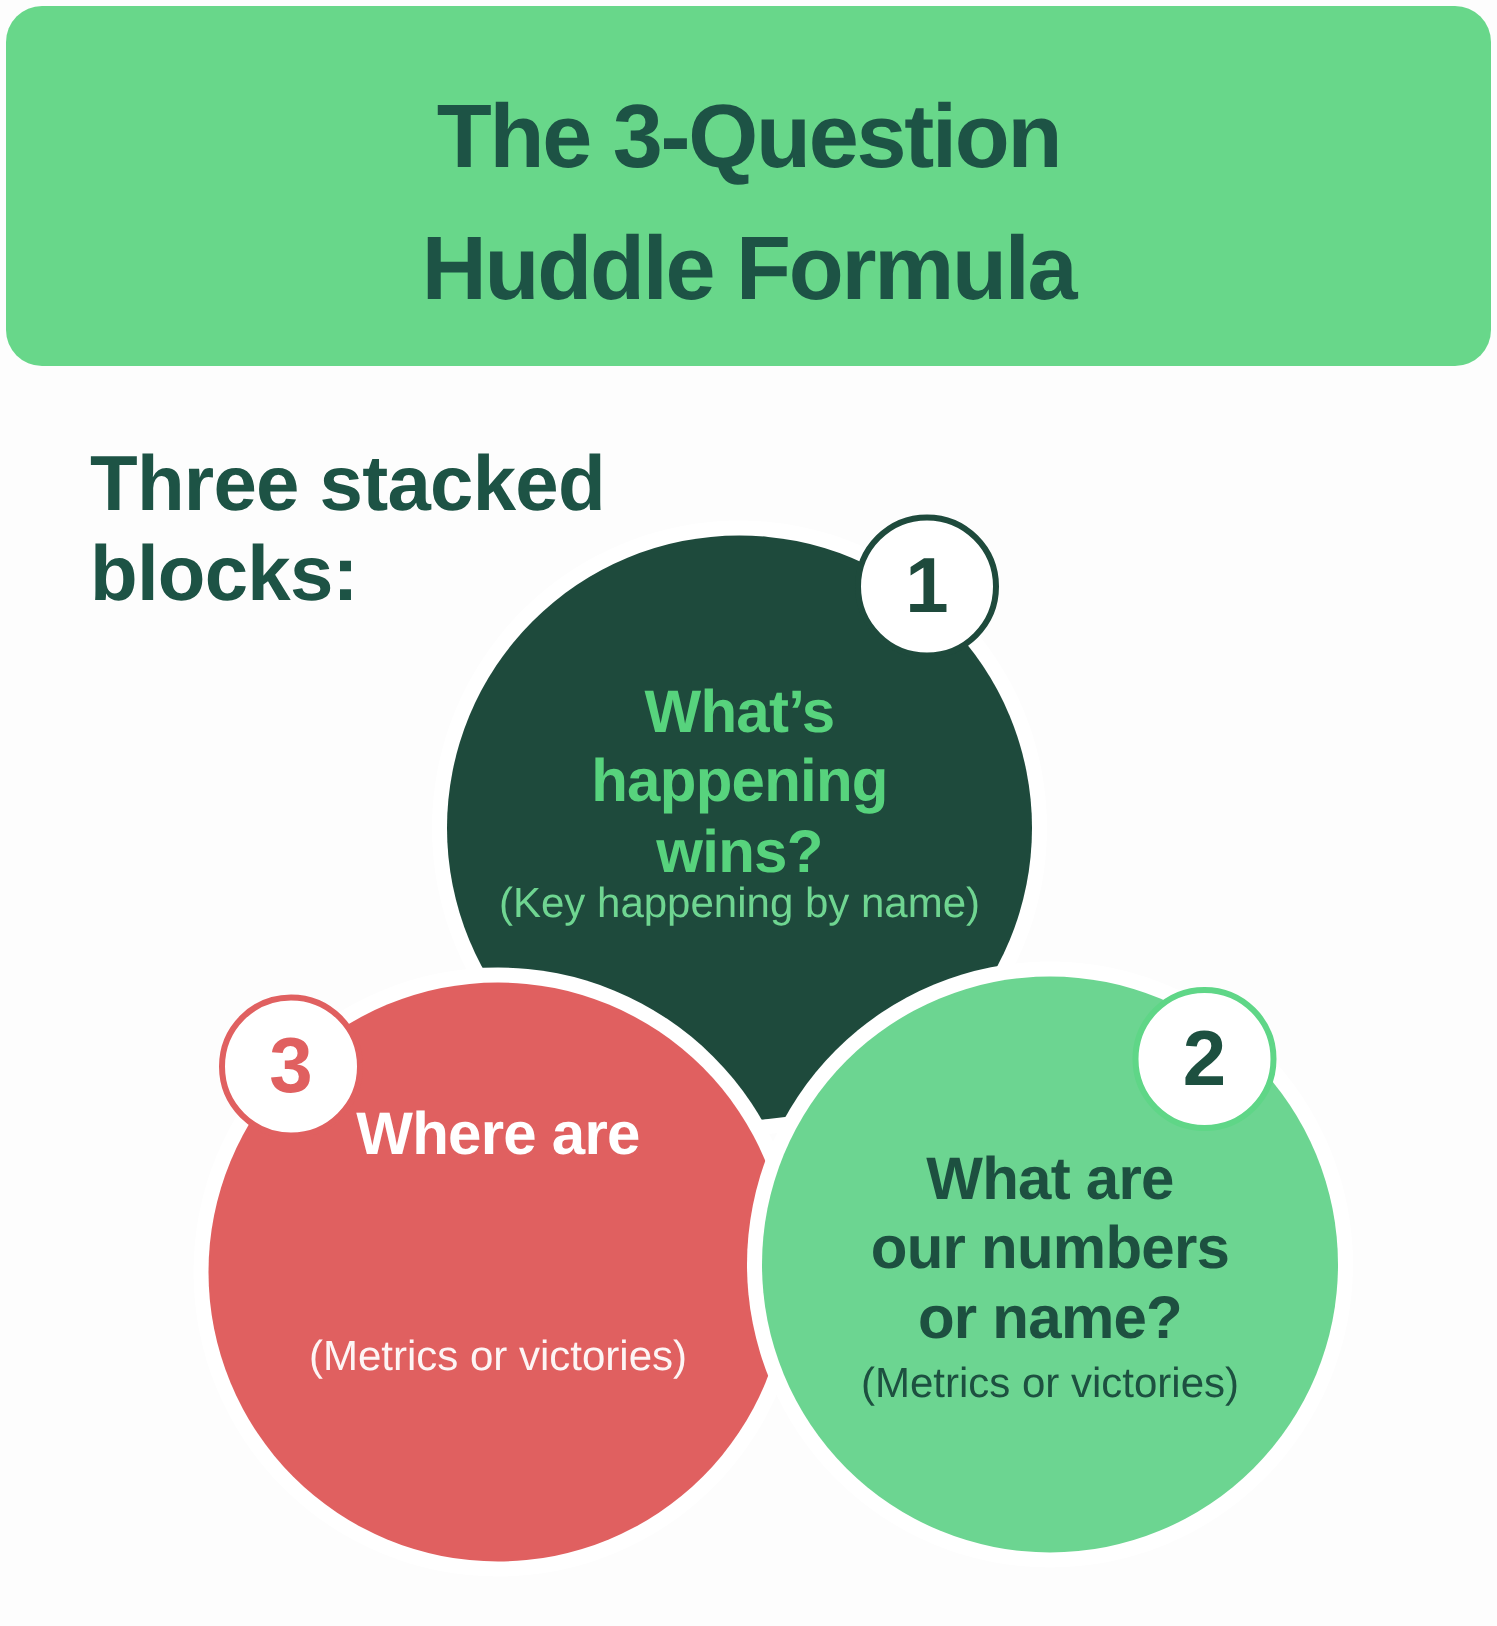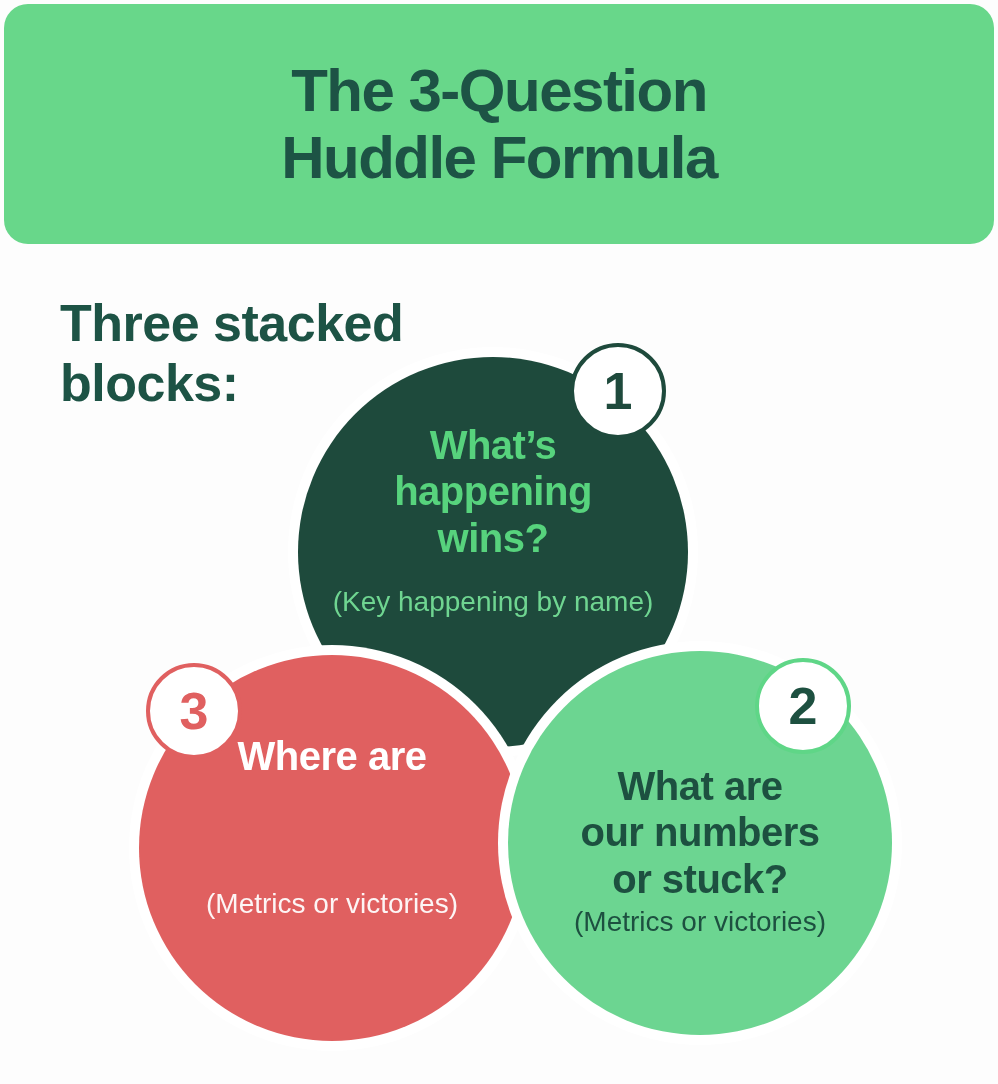--- a/index.html
+++ b/index.html
@@ -27,20 +27,21 @@
     flex-direction: column;
     align-items: center;
     justify-content: center;
   }
   .header .title-line {
     font-size: 60px;
     font-weight: 800;
     letter-spacing: -1.5px;
     line-height: 1.12;
     color: #1d5345;
+    margin-top: 21px;
   }
 
   
   .intro {
     position: absolute;
     left: 60px; top: 294px;
     width: 345px;
     font-size: 52px;
     font-weight: 800;
     letter-spacing: -0.5px;
@@ -83,21 +84,21 @@
     line-height: 1.16;
     z-index: 4;
   }
   .subtext {
     position: absolute;
     text-align: center;
     font-weight: 400;
     font-size: 28px;
     z-index: 4;
   }
-  .q-1   { left: 298px; top: 422px; width: 390px; color: #57d37d; }
+  .q-1   { left: 298px; top: 452px; width: 390px; color: #57d37d; }
   .sub-1 { left: 278px; top: 586px; width: 430px; color: #6fd591; }
   .q-2   { left: 508px; top: 763px; width: 384px; color: #1d5040; }
   .sub-2 { left: 508px; top: 906px; width: 384px; color: #1d5040; }
   .q-3   { left: 139px; top: 733px; width: 386px; color: #ffffff; }
   .sub-3 { left: 139px; top: 888px; width: 386px; color: #fdf5f5; }
 
   
   .badge {
     position: absolute;
     width: 96px; height: 96px;
@@ -150,21 +151,21 @@
   <div class="circle circle-3"></div>
   <div class="question q-3">
     <div>Where are</div>
   </div>
   <div class="subtext sub-3">(Metrics or victories)</div>
 
   <div class="circle circle-2"></div>
   <div class="question q-2">
     <div>What are</div>
     <div>our numbers</div>
-    <div>or stuck?</div>
+    <div>or name?</div>
   </div>
   <div class="subtext sub-2">(Metrics or victories)</div>
 
   <div class="badge badge-1">1</div>
   <div class="badge badge-2">2</div>
   <div class="badge badge-3">3</div>
 
 </div>
 
 </body></html>

